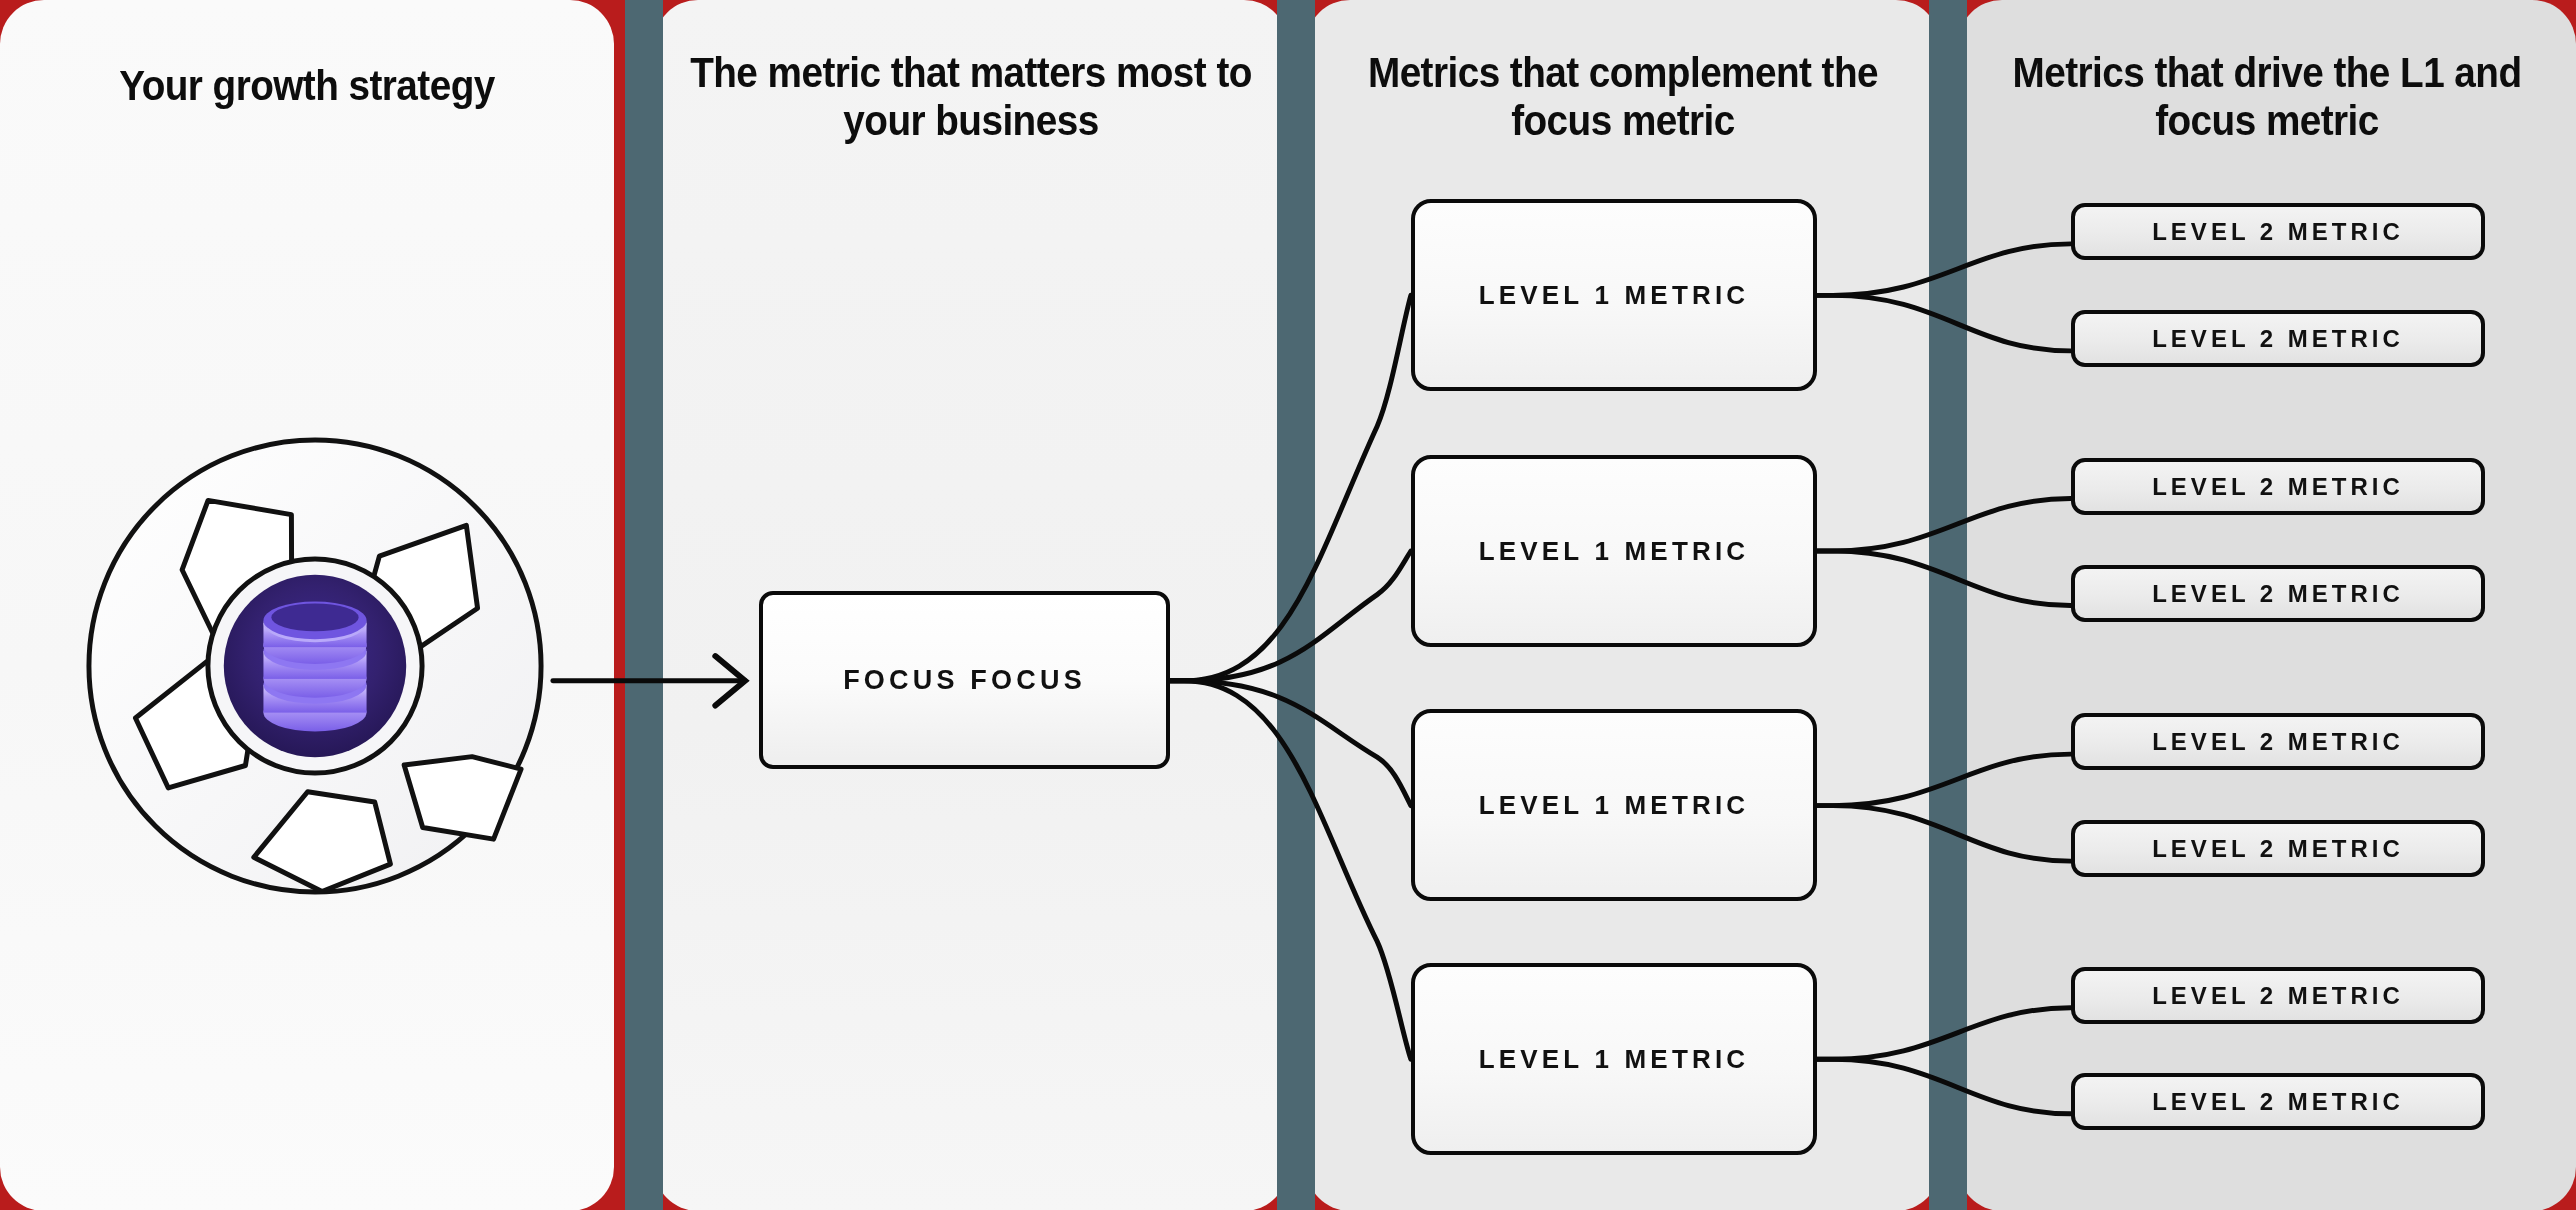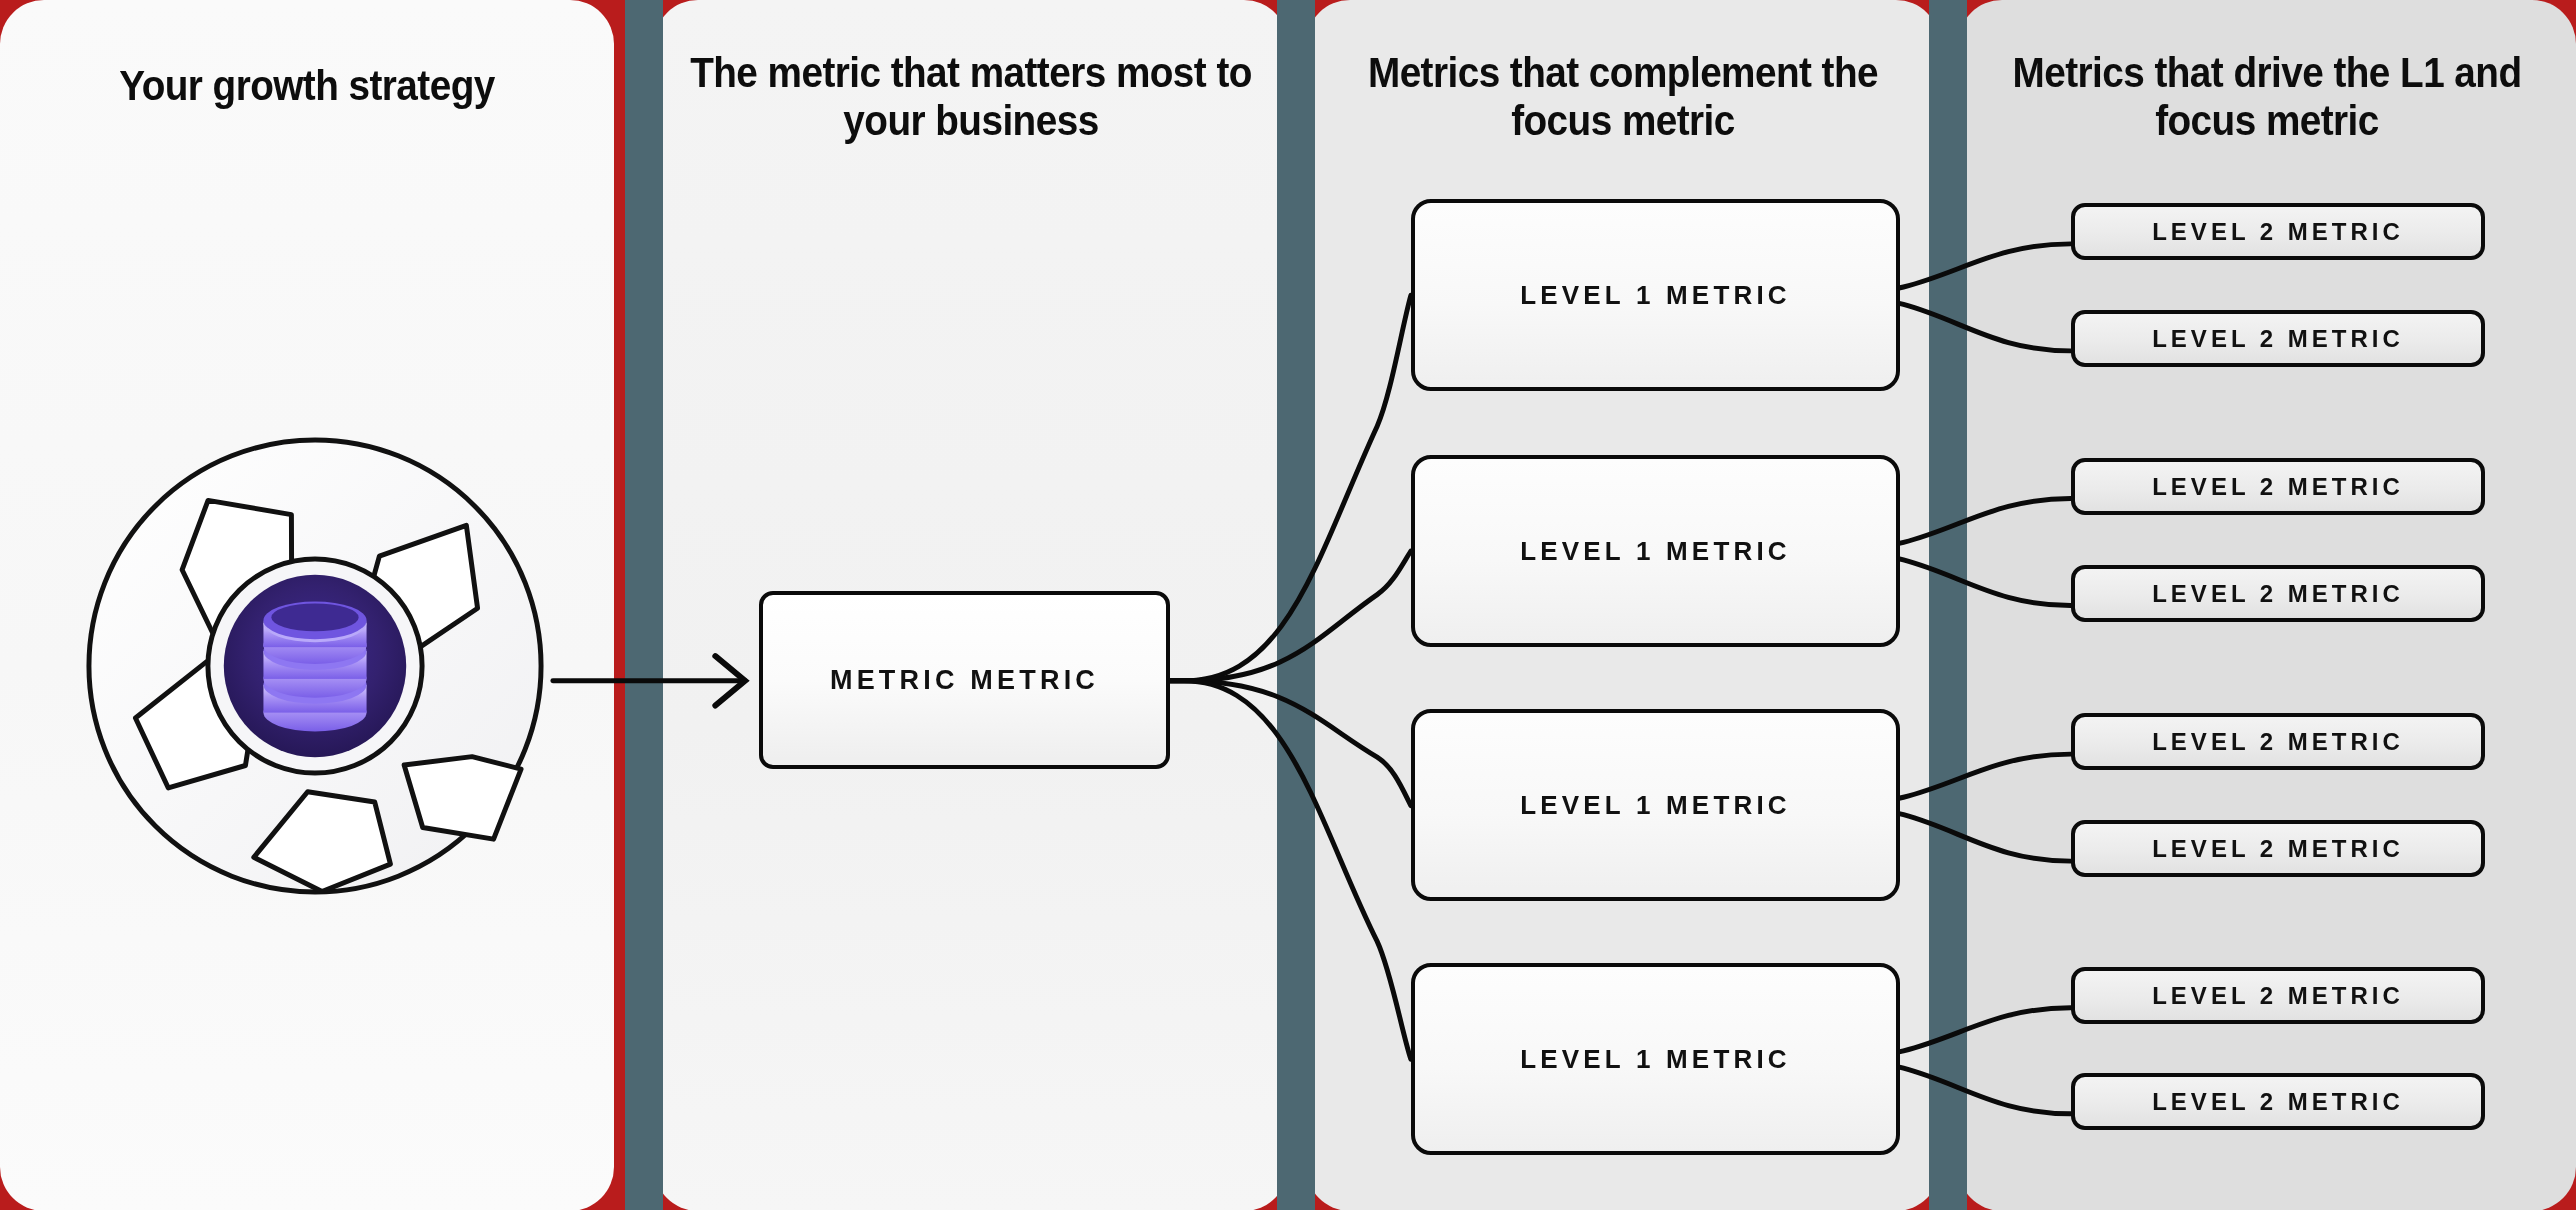--- a/index.html
+++ b/index.html
@@ -77,21 +77,21 @@
     text-align:center;
   }
   .focus-box{
     left:759px; top:591px;
     width:411px; height:178px;
     font-size:27px;
     background:linear-gradient(180deg,#ffffff 0%,#fbfbfb 50%,#eeeeee 100%);
     border-radius:14px;
   }
   .l1-box{
-    width:489px; height:192px;
+    width:406px; height:192px;
     font-size:26px;
     background:linear-gradient(180deg,#fdfdfd 0%,#f8f8f8 55%,#efefef 100%);
     border-radius:20px;
     left:1411px;
   }
   .l1-1{ top:199px; }
   .l1-2{ top:455px; }
   .l1-3{ top:709px; }
   .l1-4{ top:963px; }
 
@@ -195,21 +195,21 @@
       <path d="M1834 556 L1850 556 C1960 556 1990 611 2090 611"></path>
 
       <path d="M1834 813 L1850 813 C1960 813 1990 761 2090 761"></path>
       <path d="M1834 813 L1850 813 C1960 813 1990 869 2090 869"></path>
 
       <path d="M1834 1069 L1850 1069 C1960 1069 1990 1017 2090 1017"></path>
       <path d="M1834 1069 L1850 1069 C1960 1069 1990 1124 2090 1124"></path>
     </g>
   </svg>
 
-  <div class="mbox focus-box">METRIC METRIC</div>
+  <div class="mbox focus-box">FOCUS FOCUS</div>
 
   <div class="mbox l1-box l1-1">LEVEL 1 METRIC</div>
   <div class="mbox l1-box l1-2">LEVEL 1 METRIC</div>
   <div class="mbox l1-box l1-3">LEVEL 1 METRIC</div>
   <div class="mbox l1-box l1-4">LEVEL 1 METRIC</div>
 
   <div class="mbox l2-box" style="top:203px">LEVEL 2 METRIC</div>
   <div class="mbox l2-box" style="top:310px">LEVEL 2 METRIC</div>
   <div class="mbox l2-box" style="top:458px">LEVEL 2 METRIC</div>
   <div class="mbox l2-box" style="top:565px">LEVEL 2 METRIC</div>

